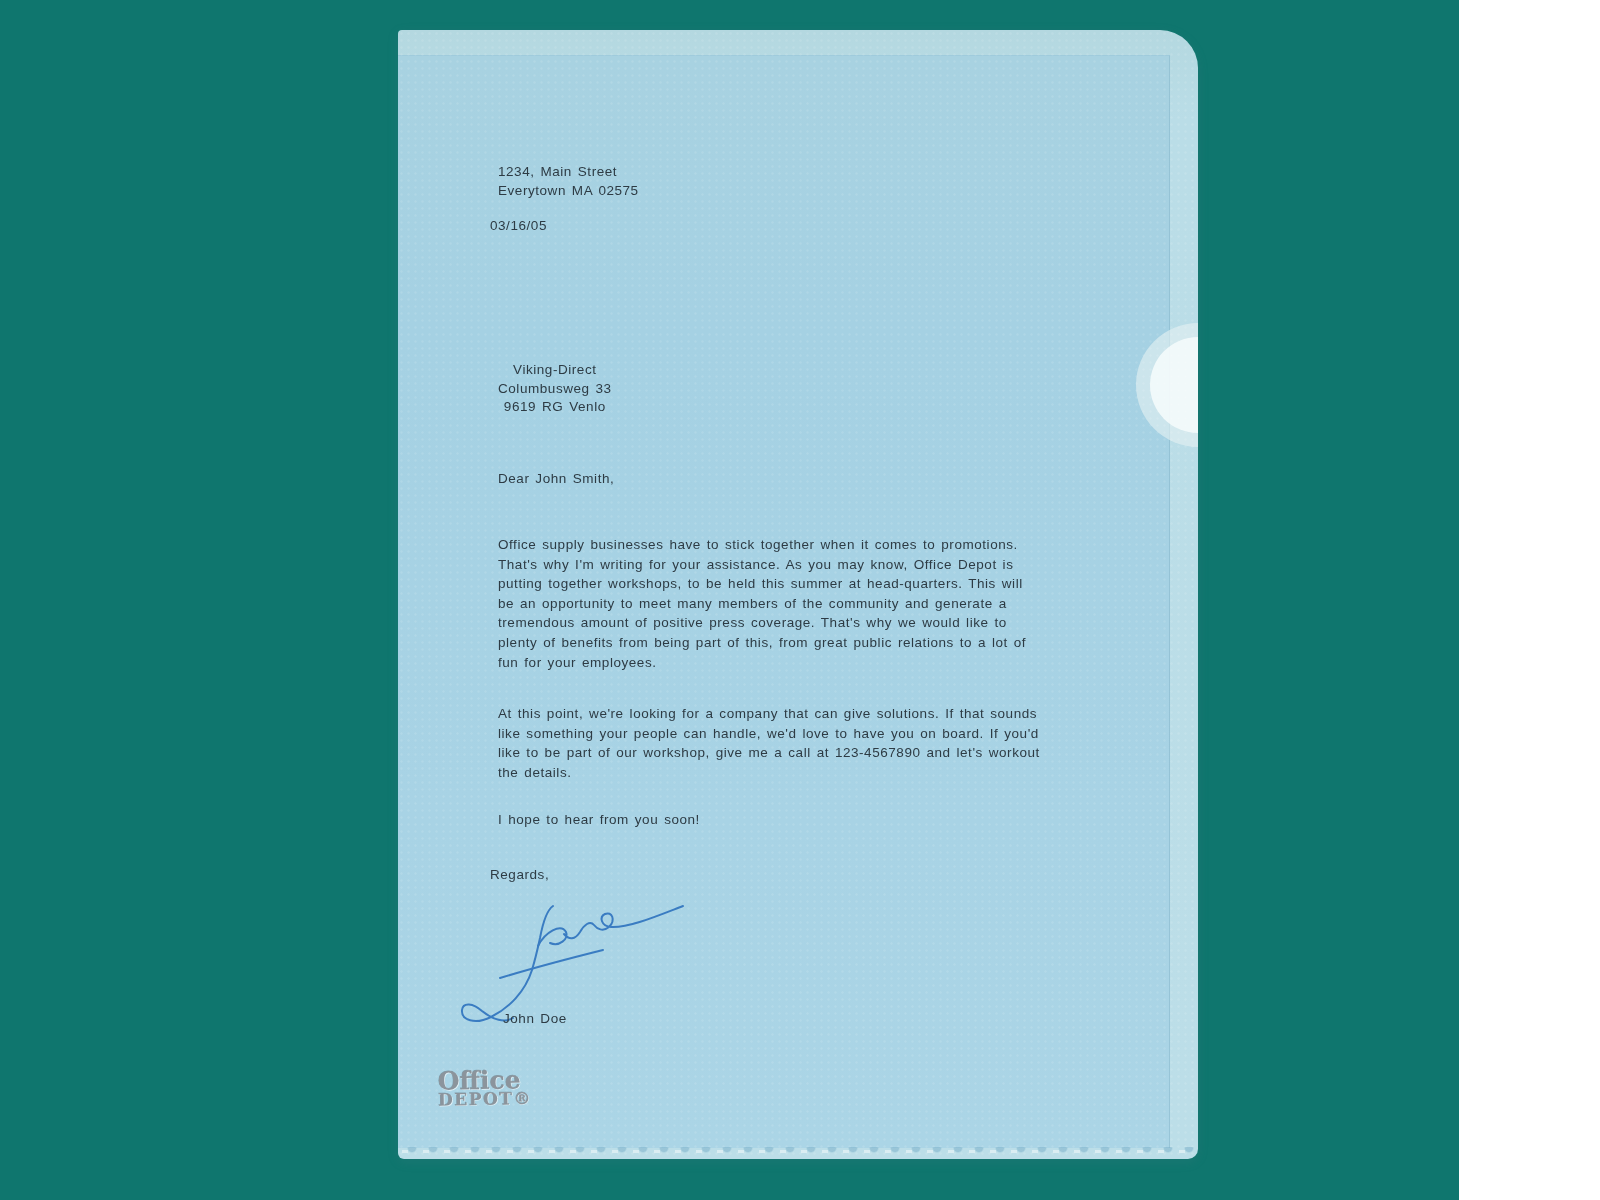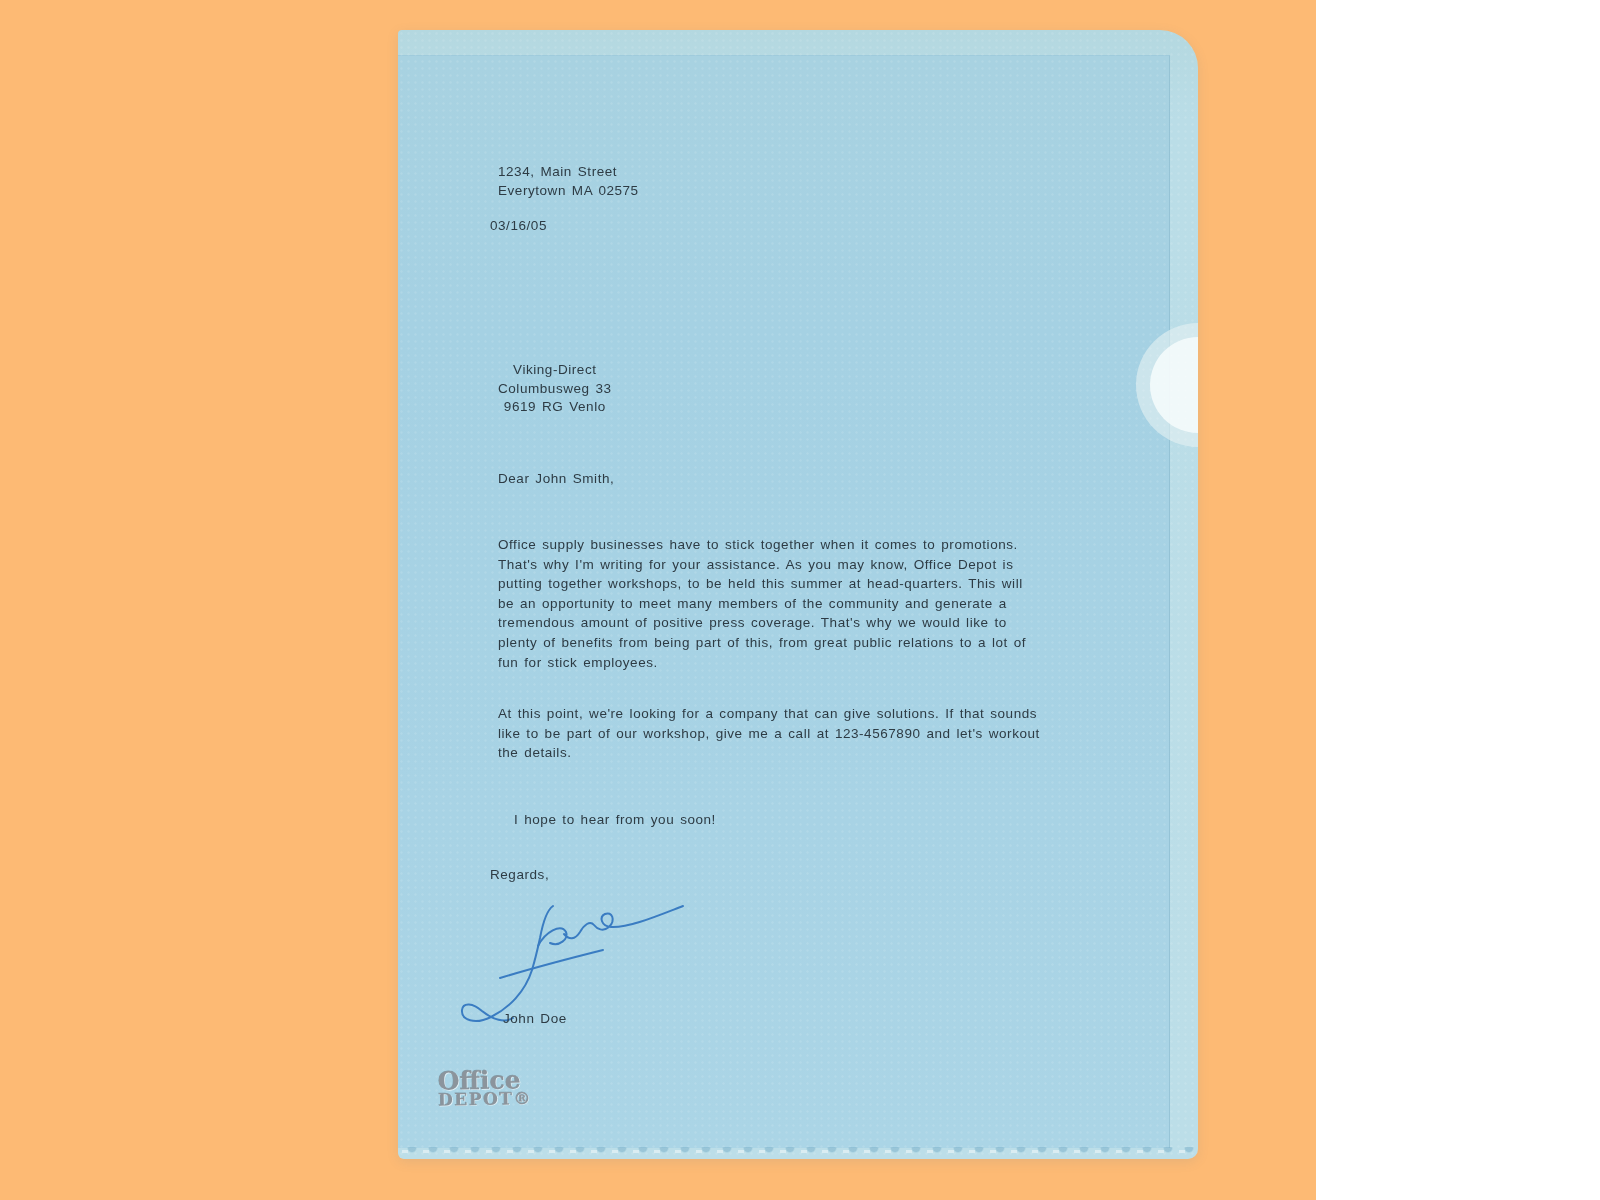--- a/index.html
+++ b/index.html
@@ -1,18 +1,18 @@
 <!DOCTYPE html>
 <html><head>
 <meta charset="utf-8">
 <style>
   * { margin:0; padding:0; box-sizing:border-box; }
   html,body { background:#ffffff; }
   .scene {
-    position:relative; width:1316px; height:1200px; background:#fdba74;
+    position:relative; width:1459px; height:1200px; background:#0f766e;
     font-family:"Liberation Sans", sans-serif; overflow:hidden;
   }
   .folder {
     position:absolute; left:398px; top:30px; width:800px; height:1129px;
     background: linear-gradient(180deg, #b4d8e0 0%, #badde7 8%, #bcdee8 100%);
     border-radius:4px 38px 10px 6px;
     overflow:hidden;
     box-shadow:0 3px 12px rgba(100,130,150,0.14);
   }
   .paper {
@@ -79,30 +79,31 @@
 
     <div class="txt" style="left:100px; top:440px;">Dear John Smith,</div>
 
     <div class="txt para" style="left:100px; top:494px; width:565px;margin-top:11px;">
         <div>Office supply businesses have to stick together when it comes to promotions.</div>
         <div>That's why I'm writing for your assistance. As you may know, Office Depot is</div>
         <div>putting together workshops, to be held this summer at head-quarters. This will</div>
         <div>be an opportunity to meet many members of the community and generate a</div>
         <div>tremendous amount of positive press coverage. That's why we would like to</div>
         <div>plenty of benefits from being part of this, from great public relations to a lot of</div>
-        <div>fun for stick employees.</div>
+        <div>fun for your employees.</div>
       </div>
 
     <div class="txt para" style="left:100px; top:674px; width:565px;">
         <div>At this point, we're looking for a company that can give solutions. If that sounds</div>
+        <div>like something your people can handle, we'd love to have you on board. If you'd</div>
         <div>like to be part of our workshop, give me a call at 123-4567890 and let's workout</div>
         <div>the details.</div>
       </div>
 
-    <div class="txt" style="left:100px; top:781px;margin-left:16px;">I hope to hear from you soon!</div>
+    <div class="txt" style="left:100px; top:781px;">I hope to hear from you soon!</div>
 
     <div class="txt" style="left:92px; top:836px;">Regards,</div>
 
     <svg class="sig-svg" viewBox="0 0 240 145">
       <g fill="none" stroke="#3a7cc2" stroke-width="2" stroke-linecap="round">
         <path d="M 100 16 C 94 20, 90 32, 87 48 C 84 62, 82 70, 79 80 C 72 102, 56 118, 38 127 C 22 135, 8 130, 9 120 C 10 112, 20 113, 29 121 C 40 130, 52 133, 60 128"></path>
         <path d="M 85 56 C 92 42, 108 33, 113 42 C 116 49, 106 57, 97 53 M 111 44 C 116 50, 122 50, 127 42 C 131 35, 137 30, 141 35 C 144 39, 150 42, 156 37 C 163 30, 159 21, 152 24 C 146 27, 148 36, 158 37 C 176 38, 204 26, 230 16"></path>
         <path d="M 47 88 C 80 78, 118 68, 150 60"></path>
       </g>
     </svg>

